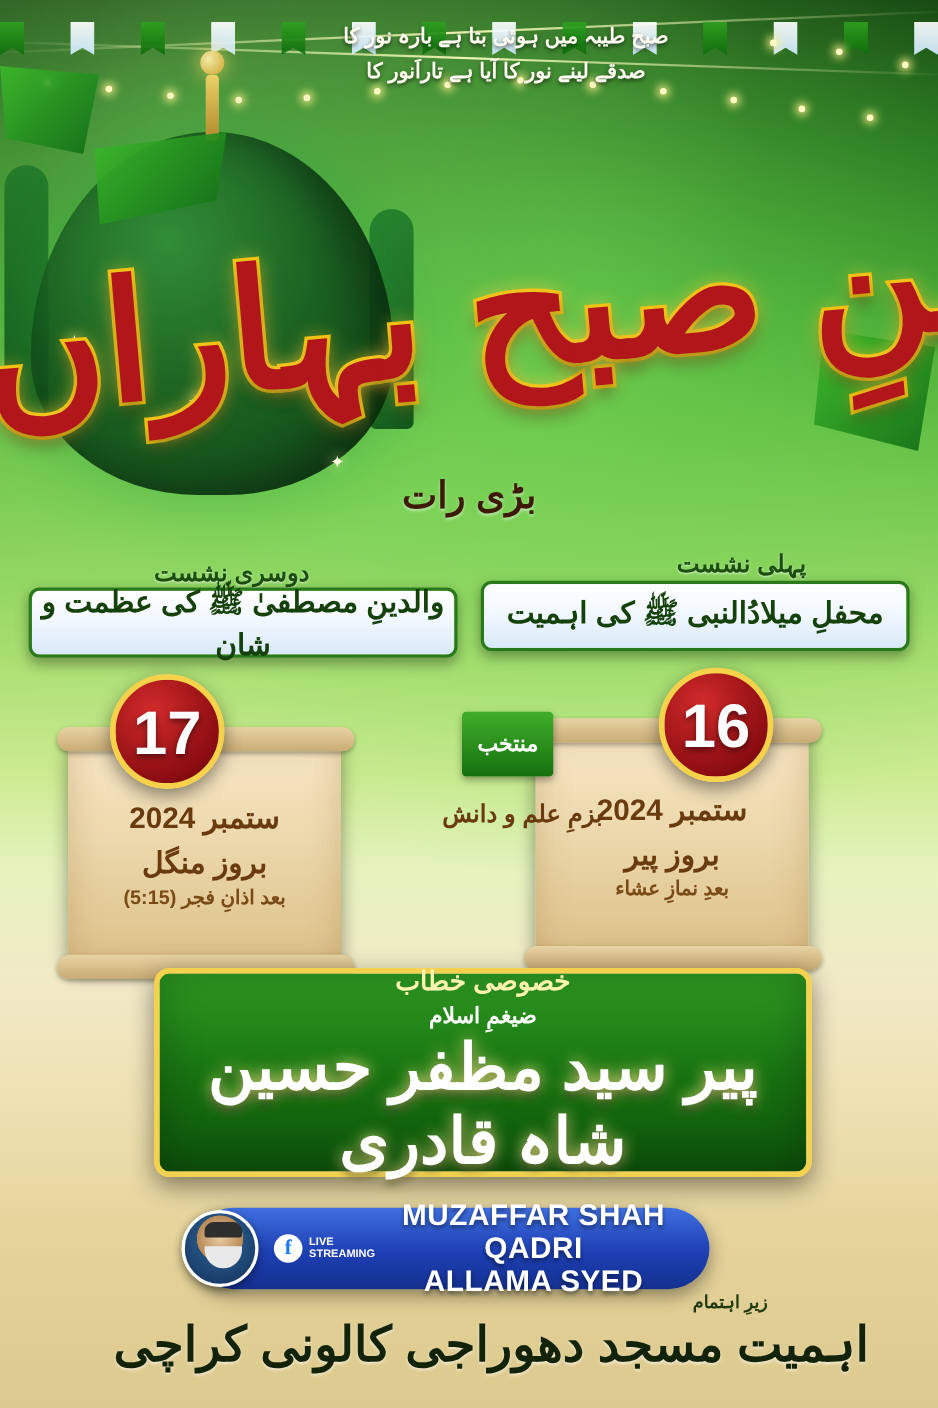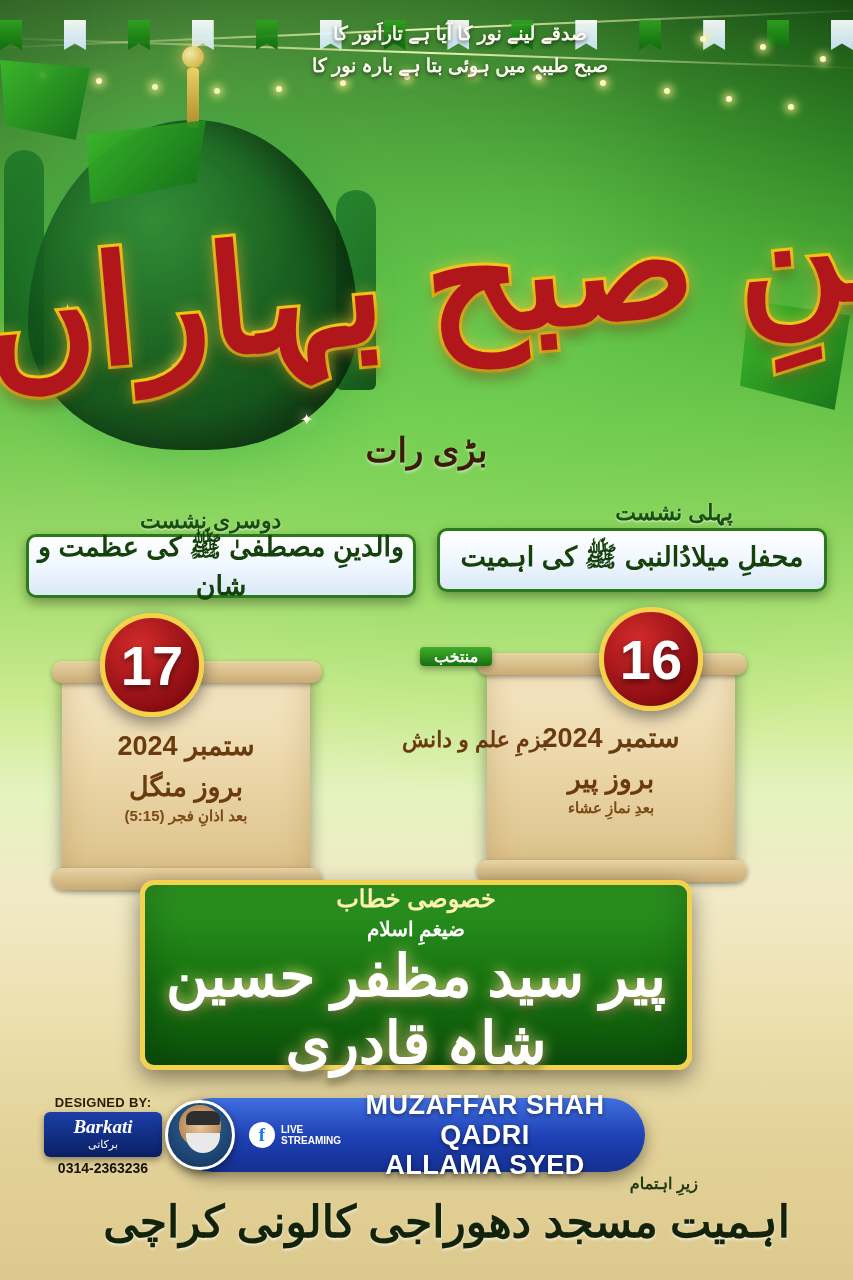--- a/index.html
+++ b/index.html
@@ -151,21 +151,21 @@
     content:""; position:absolute; left:-10px; width:270px; height:22px;
     background: linear-gradient(180deg,#e8d3a3,#c9ab74);
     border-radius: 12px; box-shadow: 0 2px 5px rgba(0,0,0,0.35);
   }
   .scroll:before { top:-12px; }
   .scroll:after { bottom:-12px; }
   .scroll-r { right: 118px; top: 40px; }
   .scroll-l { left: 62px; top: 48px; }
   .scroll-body { position:absolute; inset: 20px 14px; display:flex; align-items:center; justify-content:center; }
   .date-line { font-size: 27px; font-weight: bold; color: #6b3b10; line-height:1.5; }
-  .date-sub { font-size: 15px; color: #7a4a17; font-weight: bold; }
+  .date-sub { font-size: 18px; color: #7a4a17; font-weight: bold; }
 
   .daybadge {
     position:absolute; width: 104px; height: 104px; border-radius:50%;
     background: radial-gradient(circle at 36% 30%, #d32b2b 0%, #8c0d12 70%, #5d0409 100%);
     border: 5px solid #f6d24a;
     box-shadow: 0 6px 16px rgba(0,0,0,0.45);
     display:flex; align-items:center; justify-content:center;
     color:#fff; font-size: 56px; font-weight: bold;
     text-shadow: 0 3px 6px rgba(0,0,0,0.5);
   }
@@ -173,32 +173,32 @@
   .day-17 { left: 100px; top: -12px; }
 
   .bazm {
     position:absolute; left: 400px; top: 55px; width: 150px; height: 120px;
     display:flex; align-items:center; justify-content:center;
     font-size: 22px; font-weight:bold; color:#6b3b10; line-height:1.6;
   }
   .muntakhib {
     position:absolute; left: 420px; top: 22px;
     background: linear-gradient(180deg,#3fae2a,#17700f);
-    color:#fff; font-size:16px; font-weight:bold;
-    padding: 0 14px; border-radius: 4px;
+    color:#fff; font-size:20px; font-weight:bold;
+    padding: 17px 14px; border-radius: 4px;
     box-shadow: 0 3px 7px rgba(0,0,0,0.35);
   }
 
   
   .speaker-panel {
-    position: absolute; left: 140px; top: 880px; width: 552px; height: 190px;
+    position: absolute; left: 140px; top: 880px; width: 598px; height: 190px;
     background: linear-gradient(180deg,#2f9b22 0%, #16700f 55%, #0c520b 100%);
     border: 5px solid #f3d24f; border-radius: 14px;
     box-shadow: 0 8px 22px rgba(0,0,0,0.45), inset 0 0 40px rgba(0,0,0,0.25);
-    display:flex; flex-direction:column; align-items:center; 
+    display:flex; flex-direction:column; align-items:center; justify-content:center;
   }
   .khusoosi { font-size: 24px; font-weight: bold; color:#fff3b0; margin-bottom: 4px; }
   .zaigham { font-size: 20px; font-weight: bold; color:#ffffff; }
   .speaker-name {
     font-size: 58px; font-weight: bold; color: #ffffff;
     text-shadow: 0 0 14px rgba(255,240,140,0.9), 0 5px 8px rgba(0,0,0,0.55);
     line-height: 1.15; margin-top: 2px;
   }
 
   
@@ -307,22 +307,22 @@
   <div class="minaret m2"></div>
   <div class="dome"></div>
   <div class="greenflag gf1"></div>
   <div class="greenflag gf2"></div>
   <div class="greenflag gf3"></div>
   <div class="sparkle" style="left:170px; top:350px;">✦</div>
   <div class="sparkle" style="left:60px; top:300px; font-size:18px;">✦</div>
   <div class="sparkle" style="left:300px; top:410px; font-size:16px;">✦</div>
 
   <div class="top-couplet u">
+    <div>صبح طیبہ میں ہوئی بتا ہے بارہ نور کا</div>
     <div>صدقے لینے نور کا آیا ہے تاراَنور کا</div>
-    <div>صبح طیبہ میں ہوئی بتا ہے بارہ نور کا</div>
   </div>
 
   <div class="title-wrap">
     <div class="main-title u">جشنِ صبح بہاراں</div>
   </div>
   <div class="subtitle-br u">بڑی رات</div>
 
   <div class="sessions">
     <div class="s-label s-label-1 u">پہلی نشست</div>
     <div class="session session-1">
@@ -361,28 +361,20 @@
     <div class="muntakhib u">منتخب</div>
     <div class="bazm u">بزمِ علم و دانش</div>
   </div>
 
   <div class="speaker-panel">
     <div class="khusoosi u">خصوصی خطاب</div>
     <div class="zaigham u">ضیغمِ اسلام</div>
     <div class="speaker-name u">پیر سید مظفر حسین شاہ قادری</div>
   </div>
 
-  <div class="designer">
-    <div class="dby">DESIGNED BY:</div>
-    <div class="logo">
-      <div class="b1">Barkati</div>
-      <div class="b2 u">برکاتی</div>
-    </div>
-    <div class="phone">0314-2363236</div>
-  </div>
 
   <div class="livebar">
     <div class="avatar">
       <div class="cap"></div>
       <div class="beard"></div>
     </div>
     <div class="fb">f</div>
     <div class="live-tag">
       <div>LIVE</div>
       <div>STREAMING</div>

